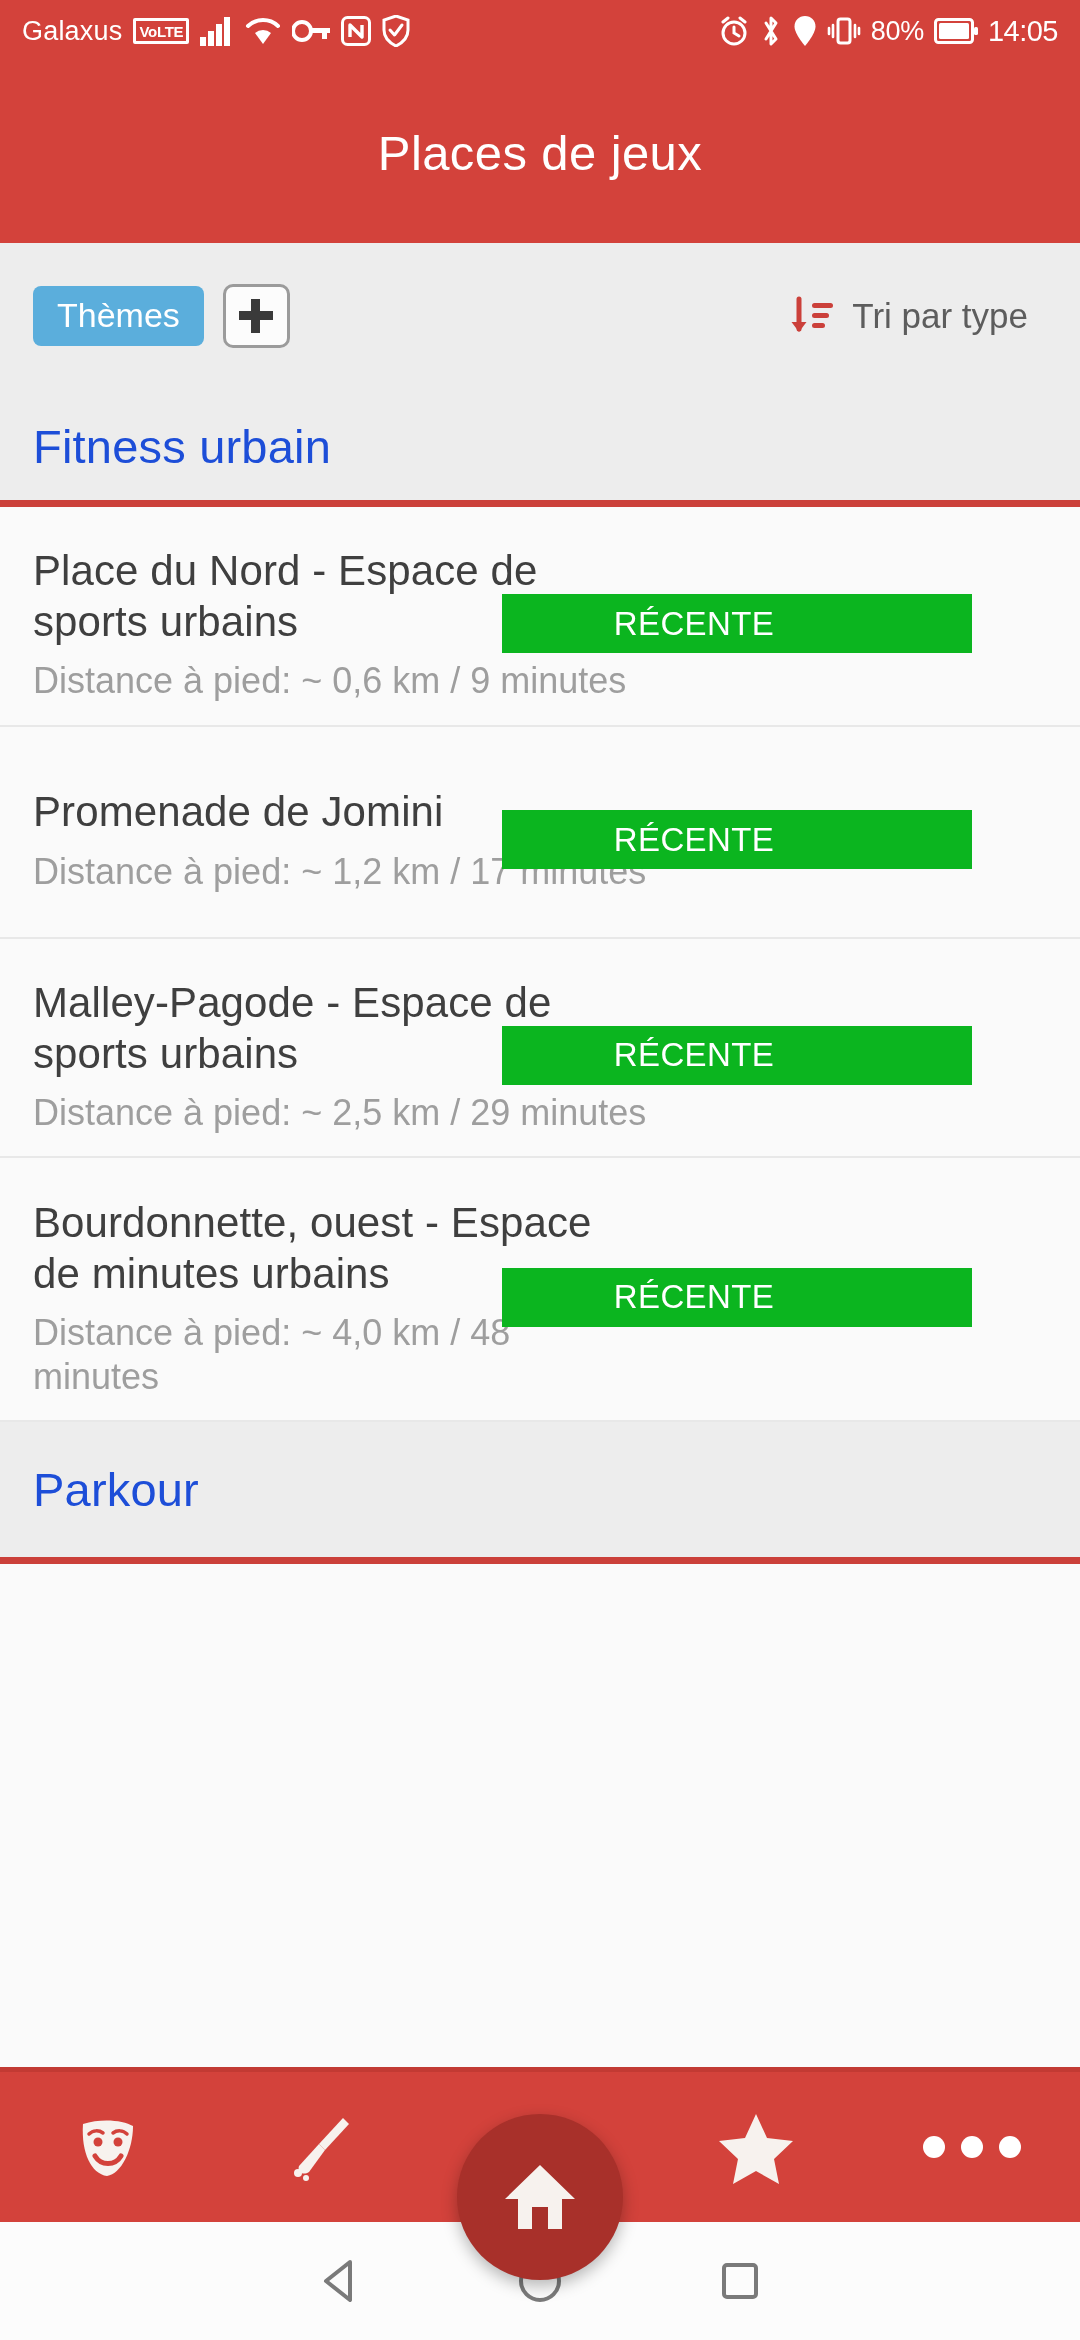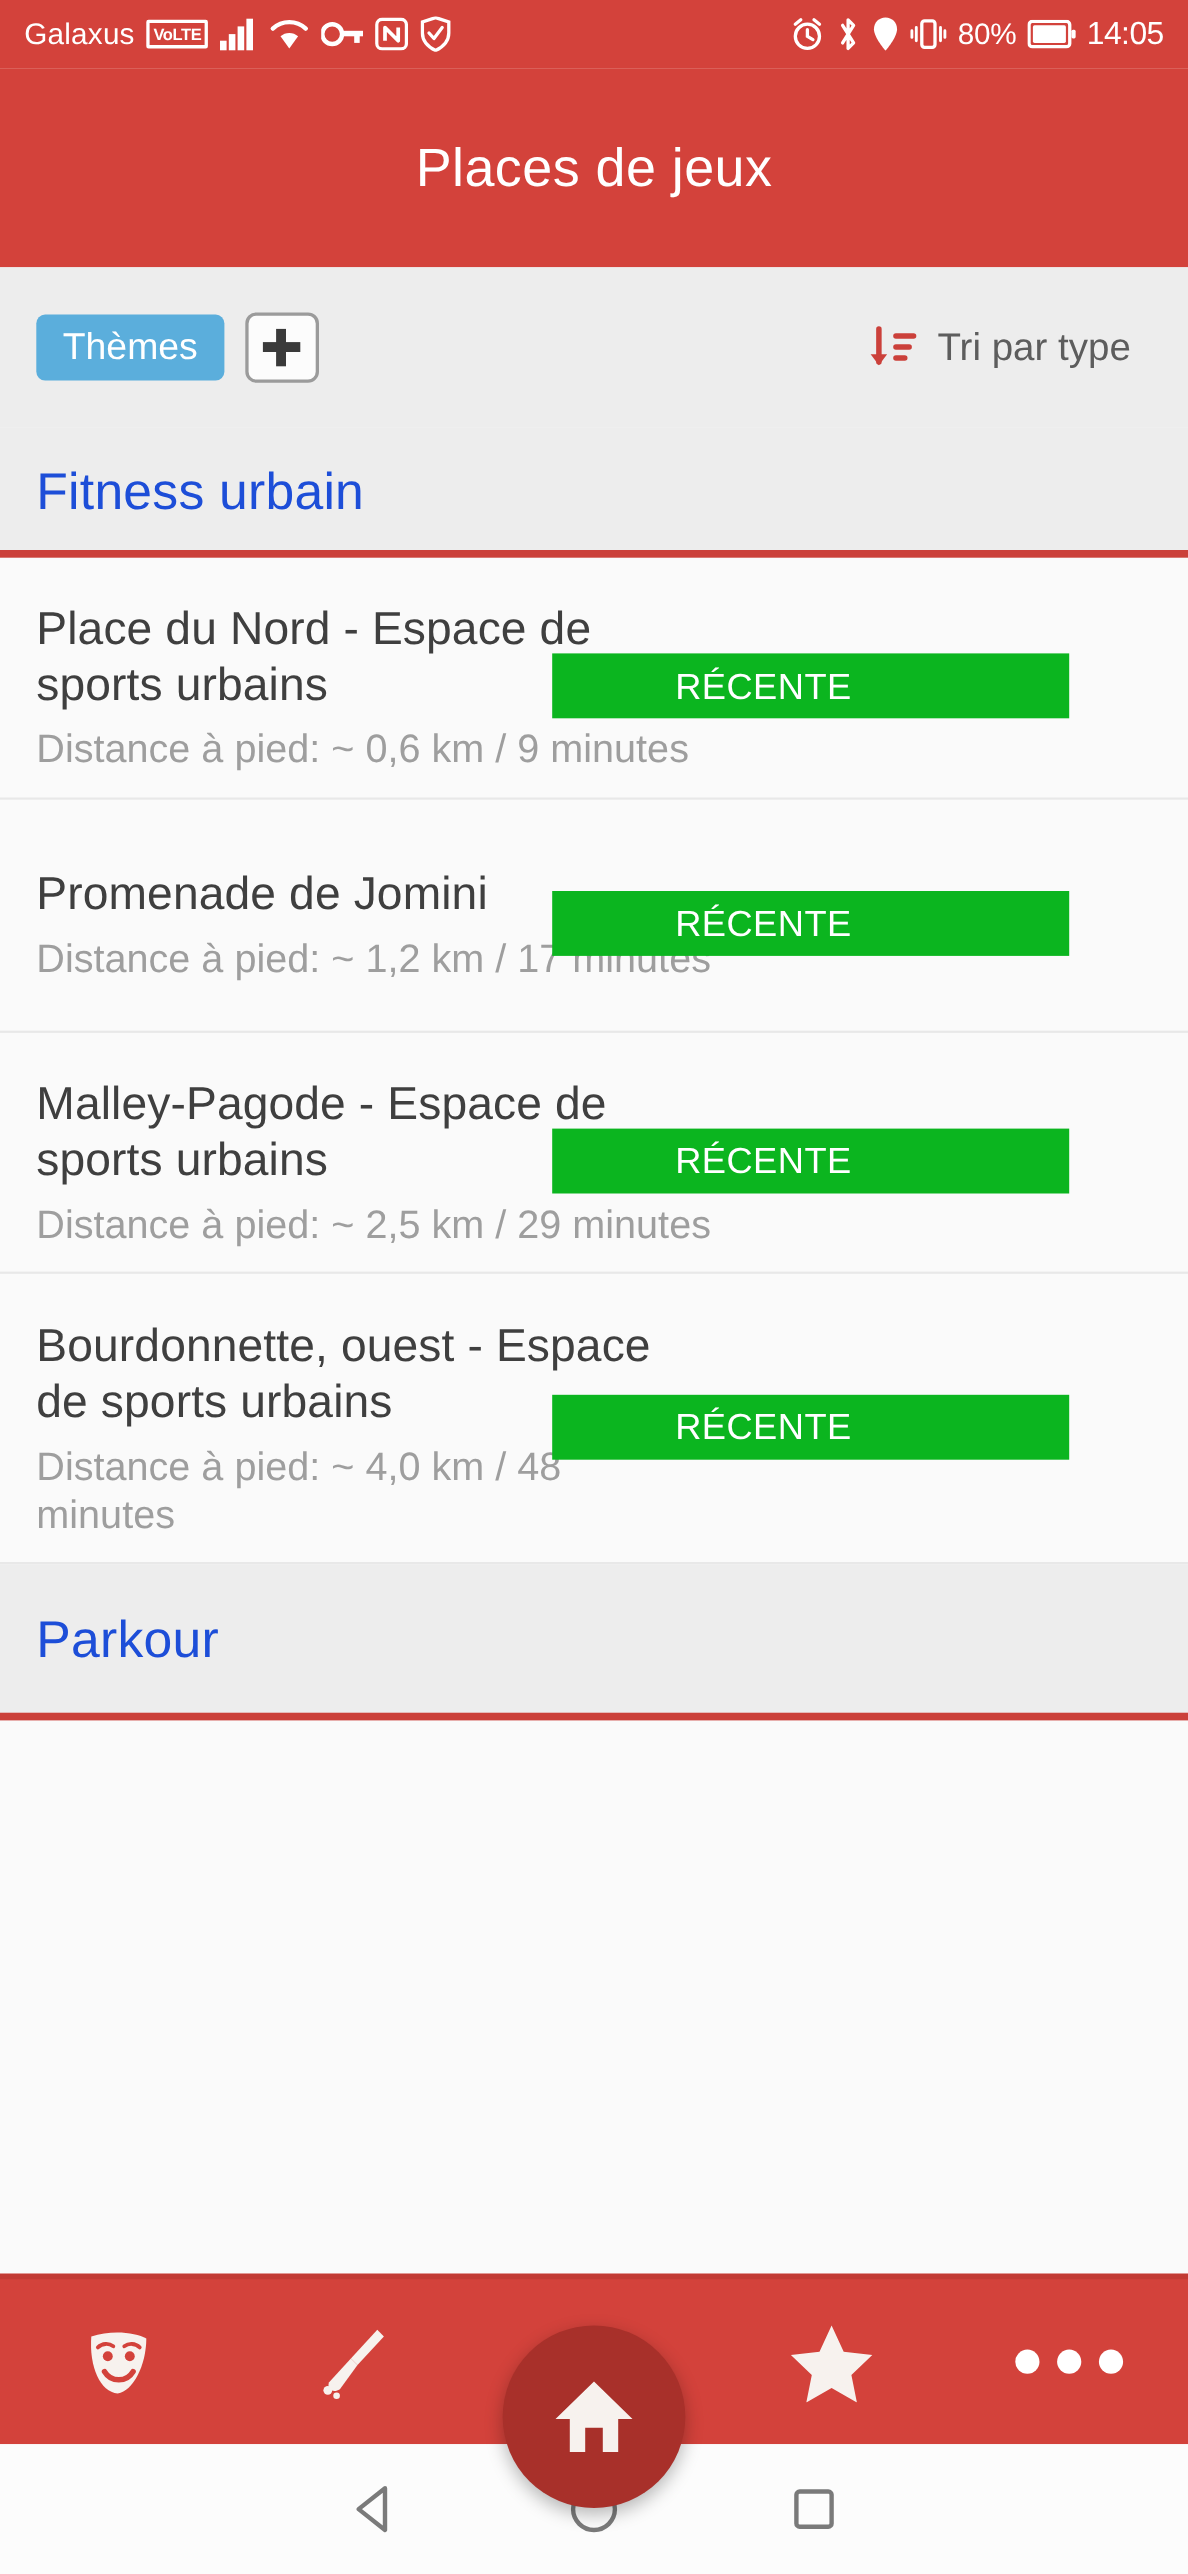--- a/index.html
+++ b/index.html
@@ -282,21 +282,21 @@
         <div class="row-title">Malley-Pagode - Espace de sports urbains</div>
         <div class="row-sub">Distance à pied: ~ 2,5 km / 29 minutes</div>
       </div>
       <div class="row-badge-col">
         <div class="badge">RÉCENTE</div>
       </div>
     </div>
 
     <div class="row" style="min-height:248px;">
       <div class="row-text" style="max-width:600px;">
-        <div class="row-title">Bourdonnette, ouest - Espace de sports urbains</div>
+        <div class="row-title">Bourdonnette, ouest - Espace de minutes urbains</div>
         <div class="row-sub">Distance à pied: ~ 4,0 km / 48 minutes</div>
       </div>
       <div class="row-badge-col">
         <div class="badge">RÉCENTE</div>
       </div>
     </div>
 
     <div class="section-header" style="padding-top:40px;padding-bottom:40px;">
       <div class="stitle">Parkour</div>
     </div>

